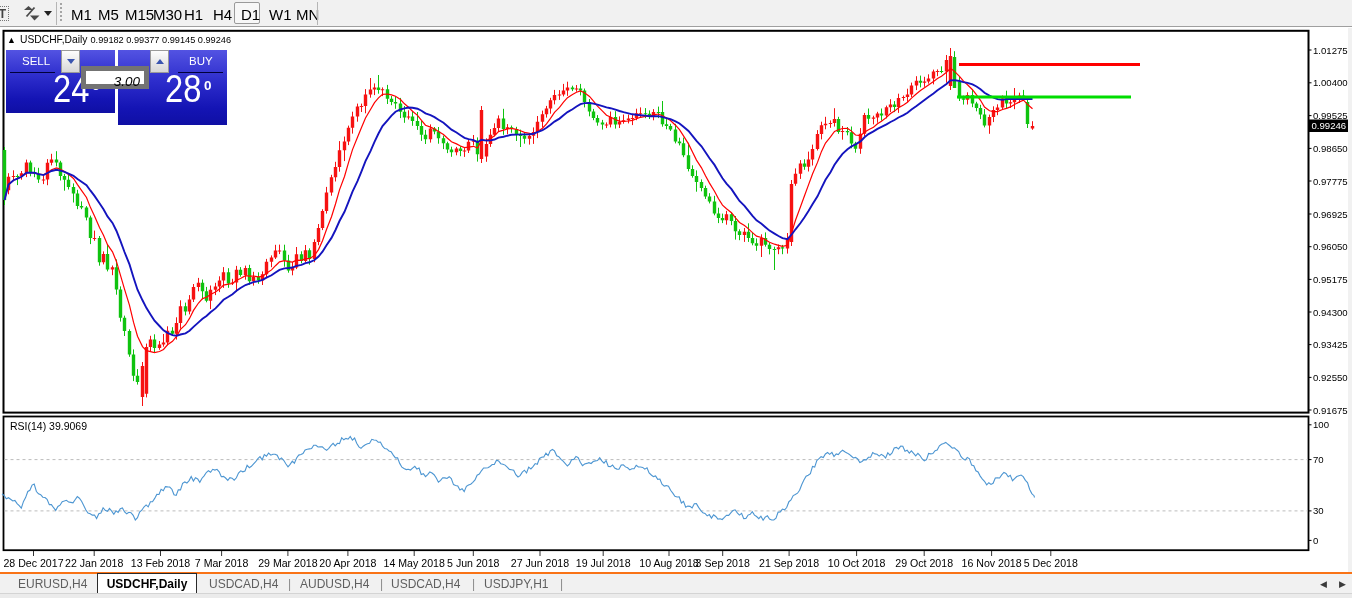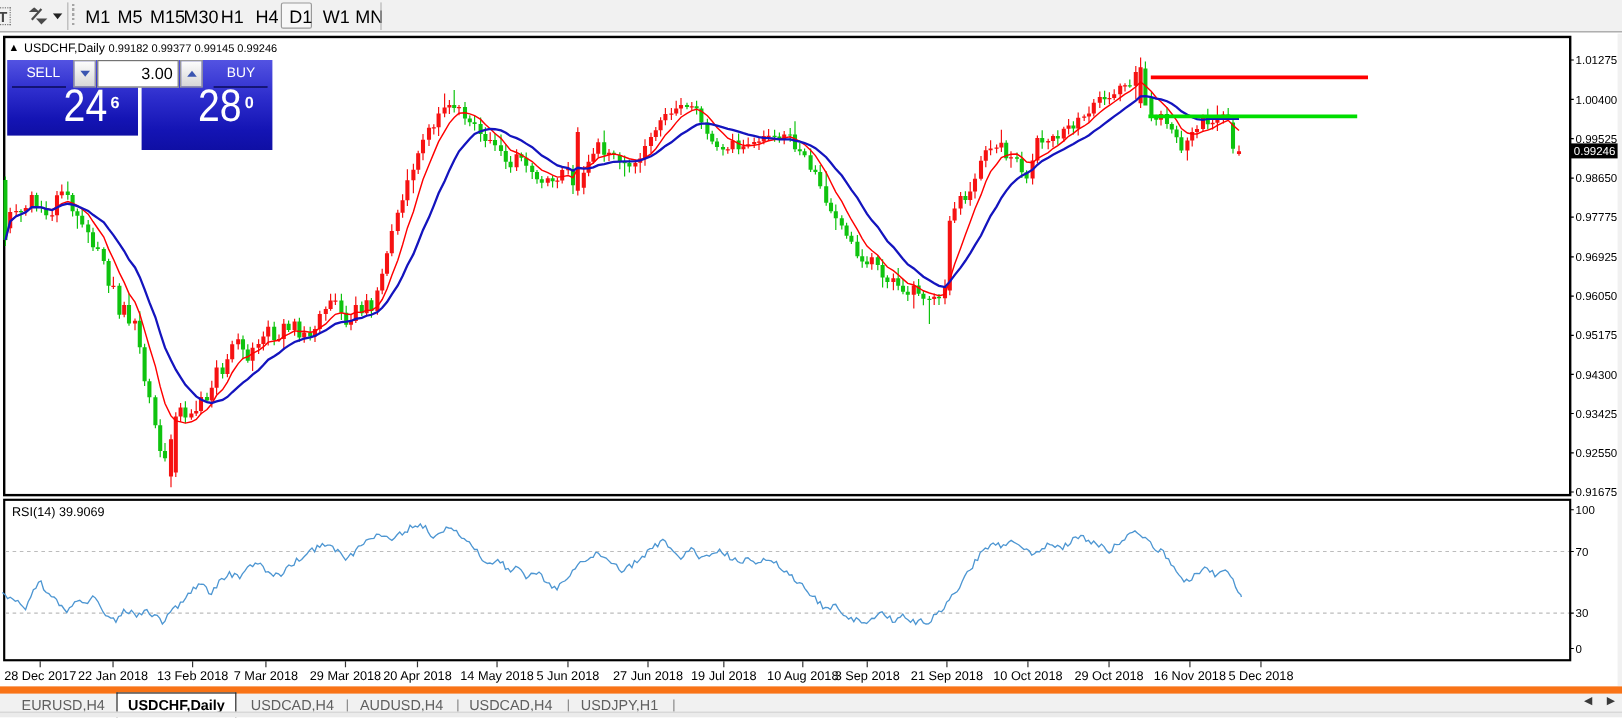--- a/index.html
+++ b/index.html
@@ -15,29 +15,29 @@
 #panel { position:absolute; left:6px; top:50px; width:221px; height:63px; }
 .blue { background:linear-gradient(180deg,#5353e2 0%,#2e2ecd 40%,#1414b4 78%,#0f0fa4 100%); }
 #sellcol { position:absolute; left:0; top:0; width:109px; height:63px; }
 #buycol { position:absolute; left:112px; top:0; width:109px; height:75px; }
 .lbl { position:absolute; top:5px; color:#fff; font-size:11.5px; }
 .sepline { position:absolute; top:22px; height:1px; background:#00003a; }
 #spindn { position:absolute; left:55px; top:0; width:19px; height:23px;
   background:linear-gradient(#fdfdfd,#d7d7d7); border:1px solid #9a9a9a; }
 #spinup { position:absolute; left:144px; top:0; width:19px; height:23px;
   background:linear-gradient(#fdfdfd,#d7d7d7); border:1px solid #9a9a9a; }
-#numbox { position:absolute; left:75px; top:0; width:68px; height:23px; background:#fff;
-  border:1px solid #737373; font-size:13.5px; text-align:right; line-height:21px; padding-right:4px; }
+#numbox { position:absolute; left:75px; top:16px; width:68px; height:23px; background:#fff;
+  border:5px solid #737373; font-size:13.5px; text-align:right; line-height:21px; padding-right:4px;font-style:italic; }
 .tri { width:0; height:0; position:absolute; left:5px; }
 .small99 { position:absolute; left:20.5px; top:45px; font-size:15px; font-weight:bold; color:#fff;margin-top:28px; }
 .bignum { position:absolute; left:47px; top:20px; font-size:38px; color:#fff; line-height:38px;
   transform:scaleX(0.86); transform-origin:0 0; }
 .supnum { position:absolute; left:86px; top:28px; font-size:13.5px; font-weight:bold; color:#fff; }
 #tabbar { position:absolute; left:0; top:572px; width:1352px; height:21px;
-  background:#f1f1f1; border-top:6px solid #f97316; }
+  background:#f1f1f1; border-top:2px solid #f97316; }
 .tab { position:absolute; top:3px; font-size:12px; color:#5f5f5f; }
 .tsep { position:absolute; top:3px; font-size:12px; color:#8a8a8a; }
 #activetab { position:absolute; left:97px; top:-1px; width:100px; height:21px;
   background:#fff; border:1.5px solid #2a2a2a; border-bottom:none; color:#000;
   font-size:12px; font-weight:bold; text-align:center; line-height:20px; }
 #statusbar { position:absolute; left:0; top:593px; width:1352px; height:5px;
   background:#ebebeb; border-top:1px solid #d4d4d4; }
 #rightstrip { position:absolute; left:1348px; top:28px; width:4px; height:544px; background:#f1f1f1; }
 .navarr { position:absolute; top:579px; font-size:9px; color:#3a3a3a; }
 </style></head>

